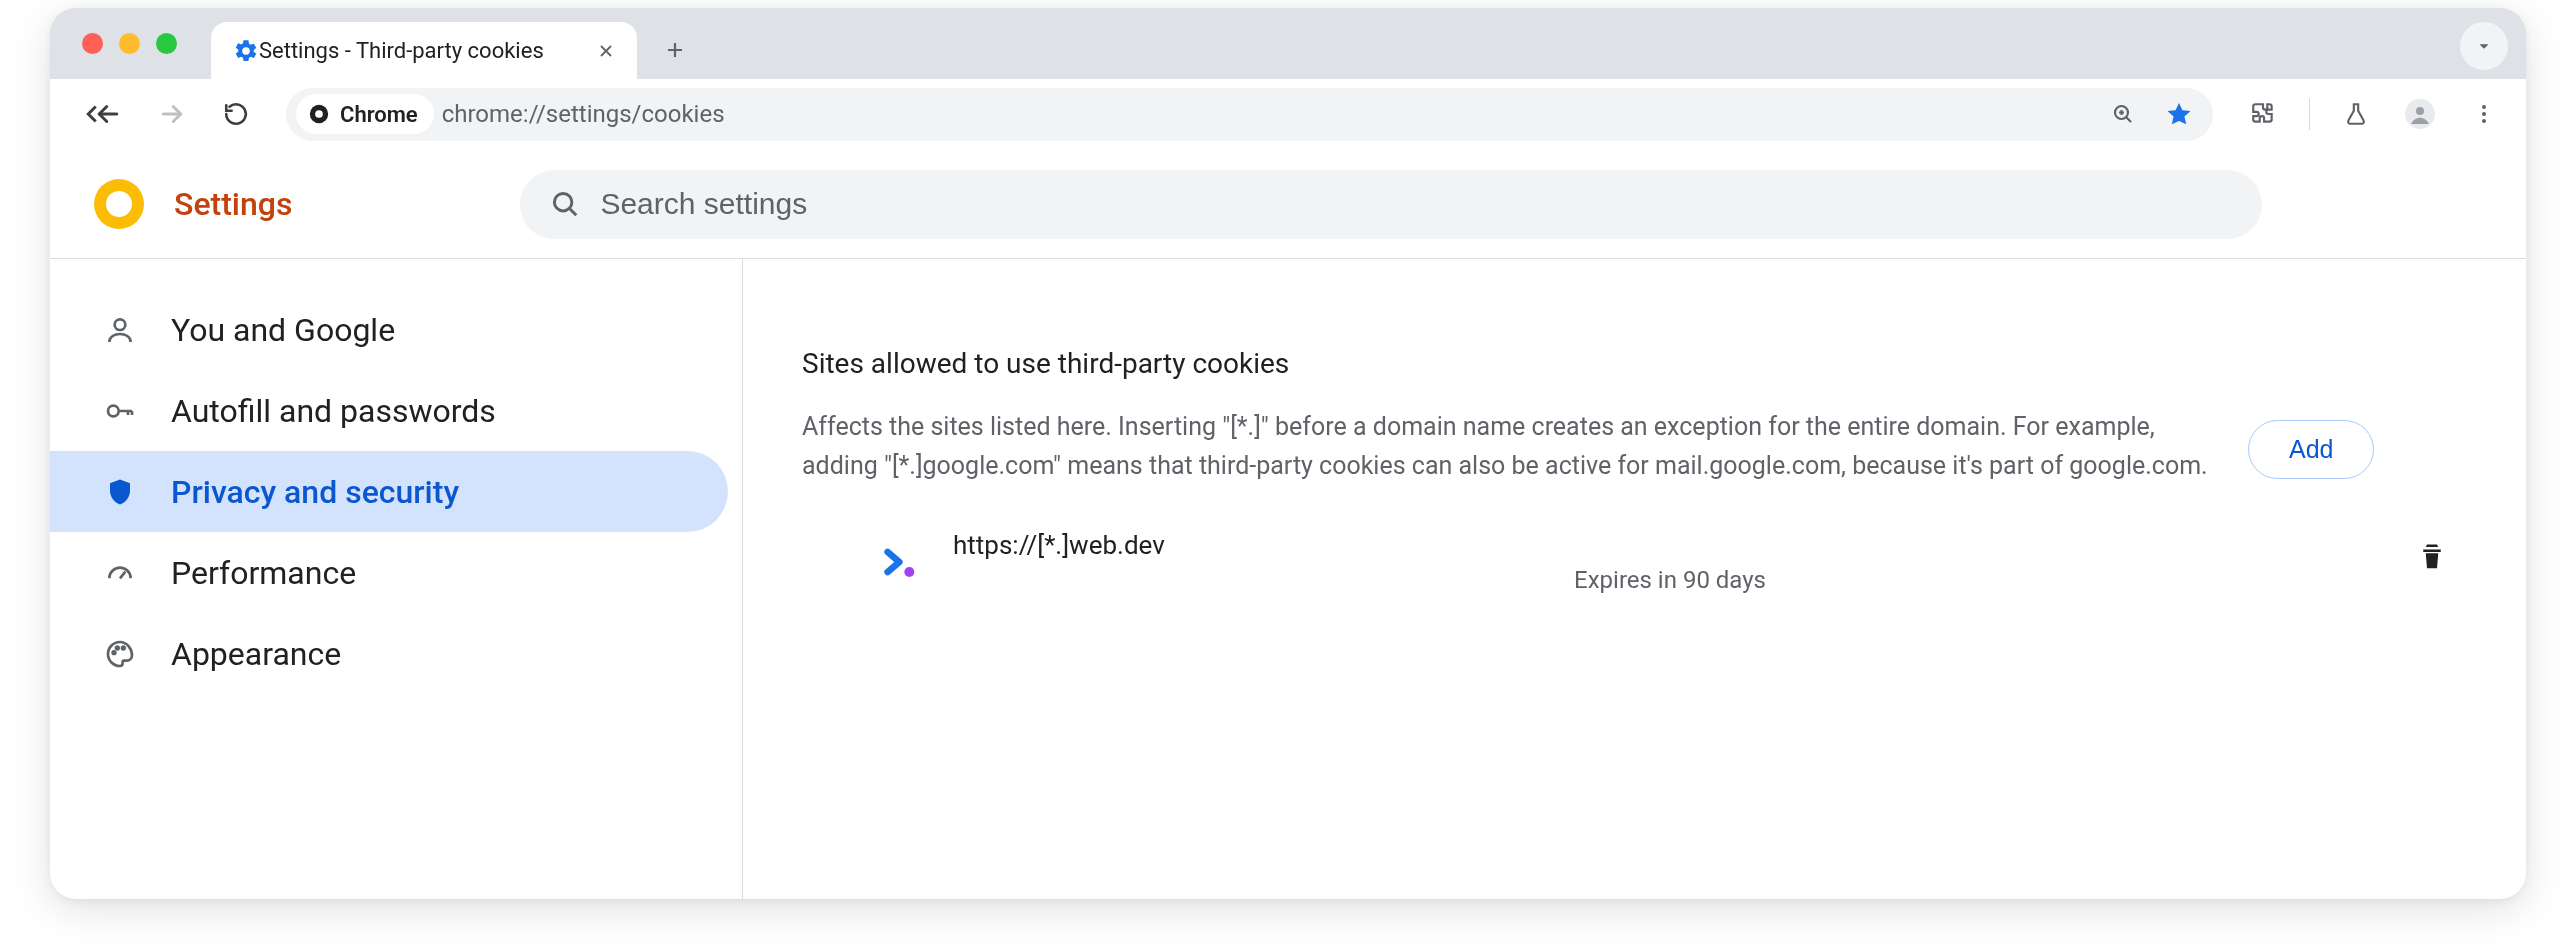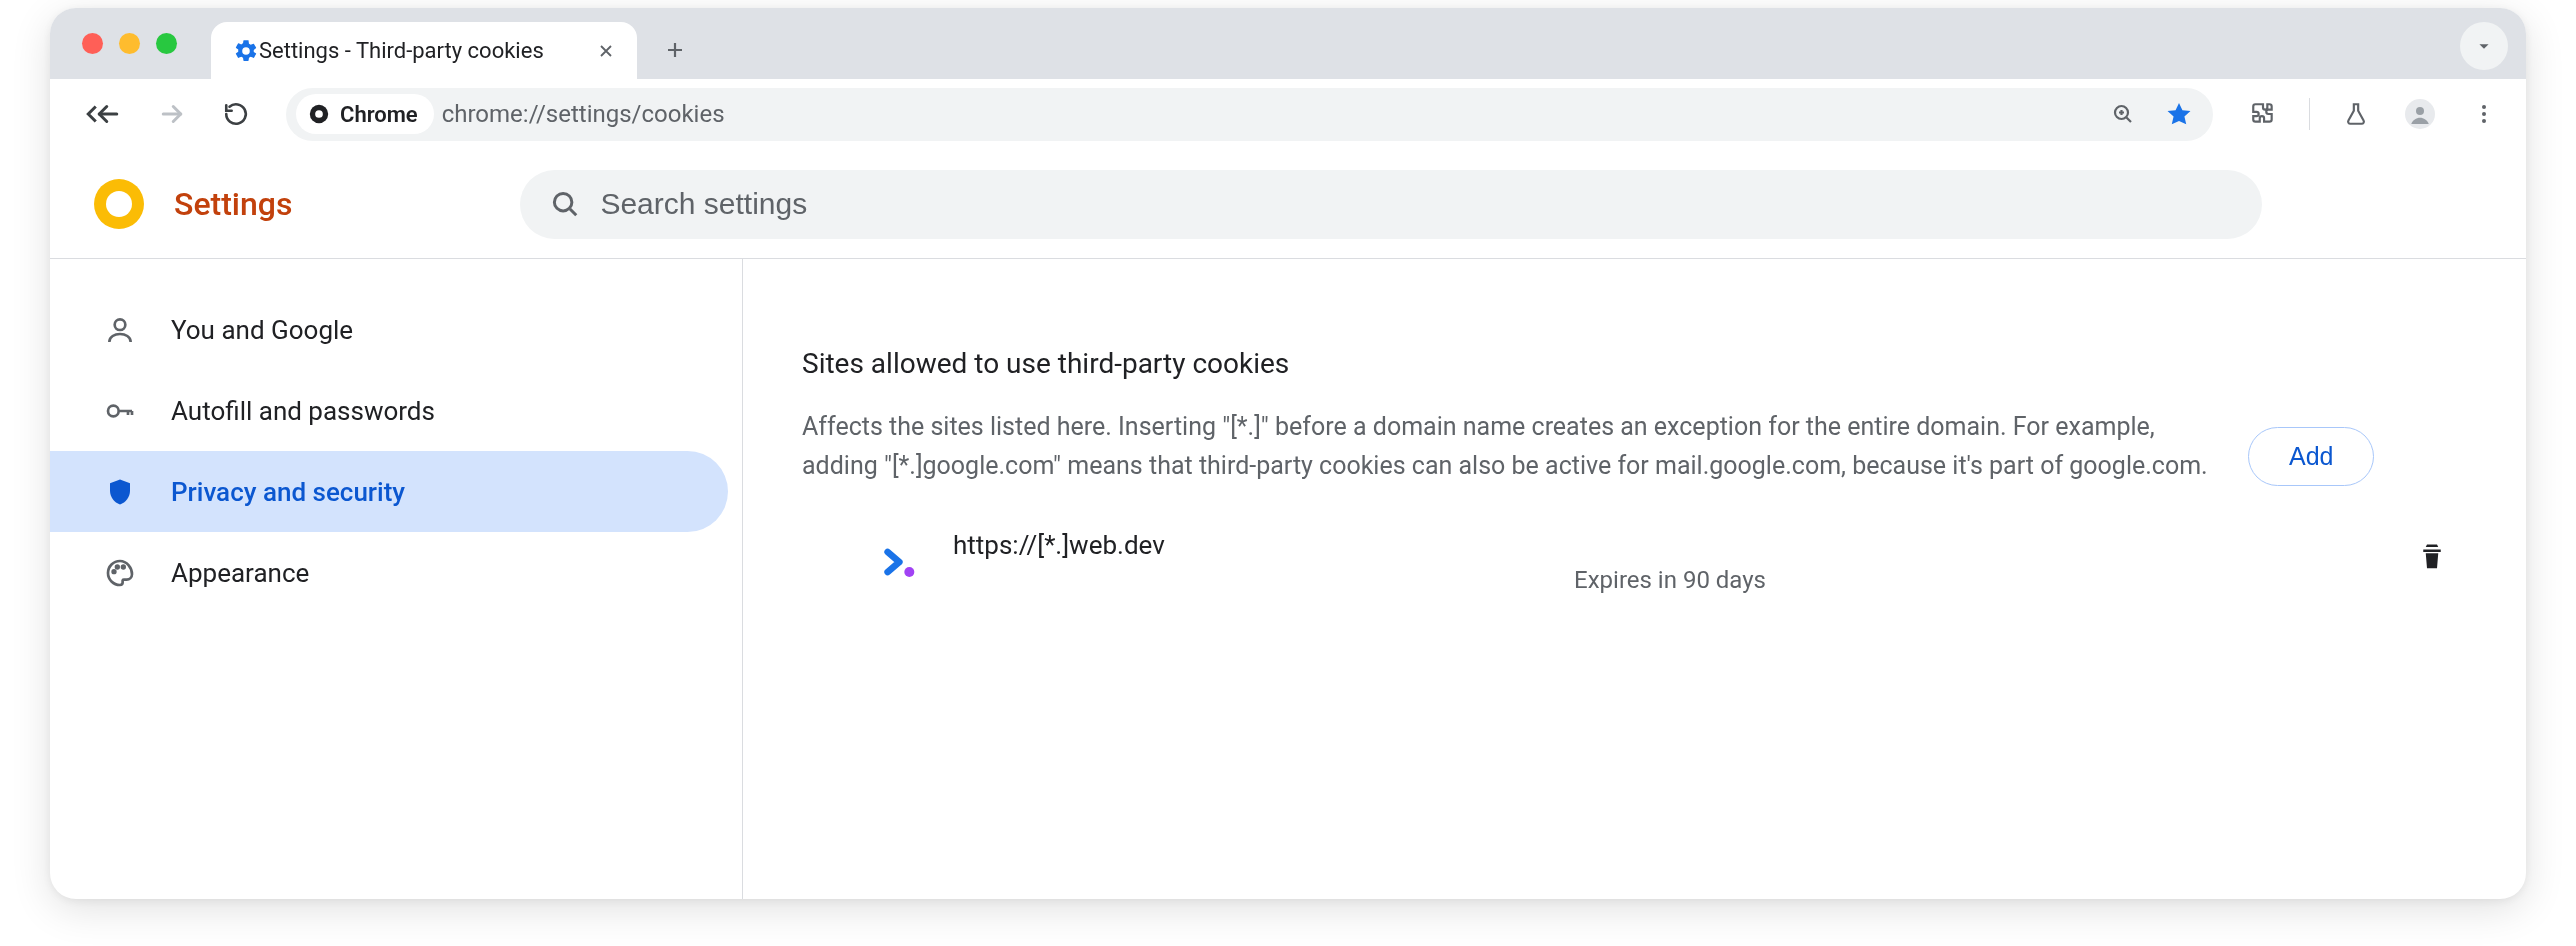--- a/index.html
+++ b/index.html
@@ -213,21 +213,21 @@
     padding: 30px 14px 30px 0;
   }
   .side-item {
     height: 81px;
     display: flex;
     align-items: center;
     gap: 34px;
     padding-left: 53px;
     border-radius: 0 50px 50px 0;
     cursor: pointer;
-    font-size: 26px;
+    font-size: 32px;
     color: #202124;
   }
   .side-item .sicon { width: 34px; height: 34px; color: #5f6368; display:flex; align-items:center; justify-content:center; }
   .side-item.active {
     background: #d3e3fd;
     color: #0b57d0;
   }
   .side-item.active .sicon { color: #0b57d0; }
   .side-item .slabel { font-weight: 400; }
   .side-item.active .slabel { font-weight: 500; }
@@ -239,21 +239,21 @@
   }
   .section-title {
     font-size: 28px;
     color: #202124;
     margin-bottom: 28px;
     font-weight: 400;
     margin-top: 35px;
   }
   .section-row {
     display: flex;
-    align-items: flex-end;
+    align-items: center;
     gap: 40px;
   }
   .section-desc {
     font-size: 25px;
     color: #5f6368;
     line-height: 1.55;
     max-width: 1406px;
   }
   .add-btn {
     border: 1.5px solid #a8c7fa;
@@ -452,20 +452,29 @@
 
         <div class="side-item active">
           <span class="sicon">
             <svg viewBox="0 0 24 24" width="30" height="30" fill="currentColor">
                 <path d="M12 2l8 3v6c0 5-3.4 9.4-8 11-4.6-1.6-8-6-8-11V5z"></path>
               </svg>
           </span>
           <span class="slabel">Privacy and security</span>
         </div>
 
+        <div class="side-item">
+          <span class="sicon">
+            <svg viewBox="0 0 24 24" width="32" height="32" fill="none" stroke="currentColor" stroke-width="2">
+                <path d="M4 16a8 8 0 1 1 16 0"></path>
+                <path d="M12 16l4-5"></path>
+              </svg>
+          </span>
+          <span class="slabel">Performance</span>
+        </div>
 
         <div class="side-item">
           <span class="sicon">
             <svg viewBox="0 0 24 24" width="32" height="32" fill="none" stroke="currentColor" stroke-width="2">
                 <path d="M12 3a9 9 0 1 0 0 18c1.5 0 2-1 2-2s-.5-2 1-2h2a4 4 0 0 0 4-4c0-5-4-10-9-10z"></path>
                 <circle cx="7.5" cy="11" r="1" fill="currentColor"></circle>
                 <circle cx="10" cy="7.5" r="1" fill="currentColor"></circle>
                 <circle cx="14.5" cy="7.5" r="1" fill="currentColor"></circle>
               </svg>
           </span>

